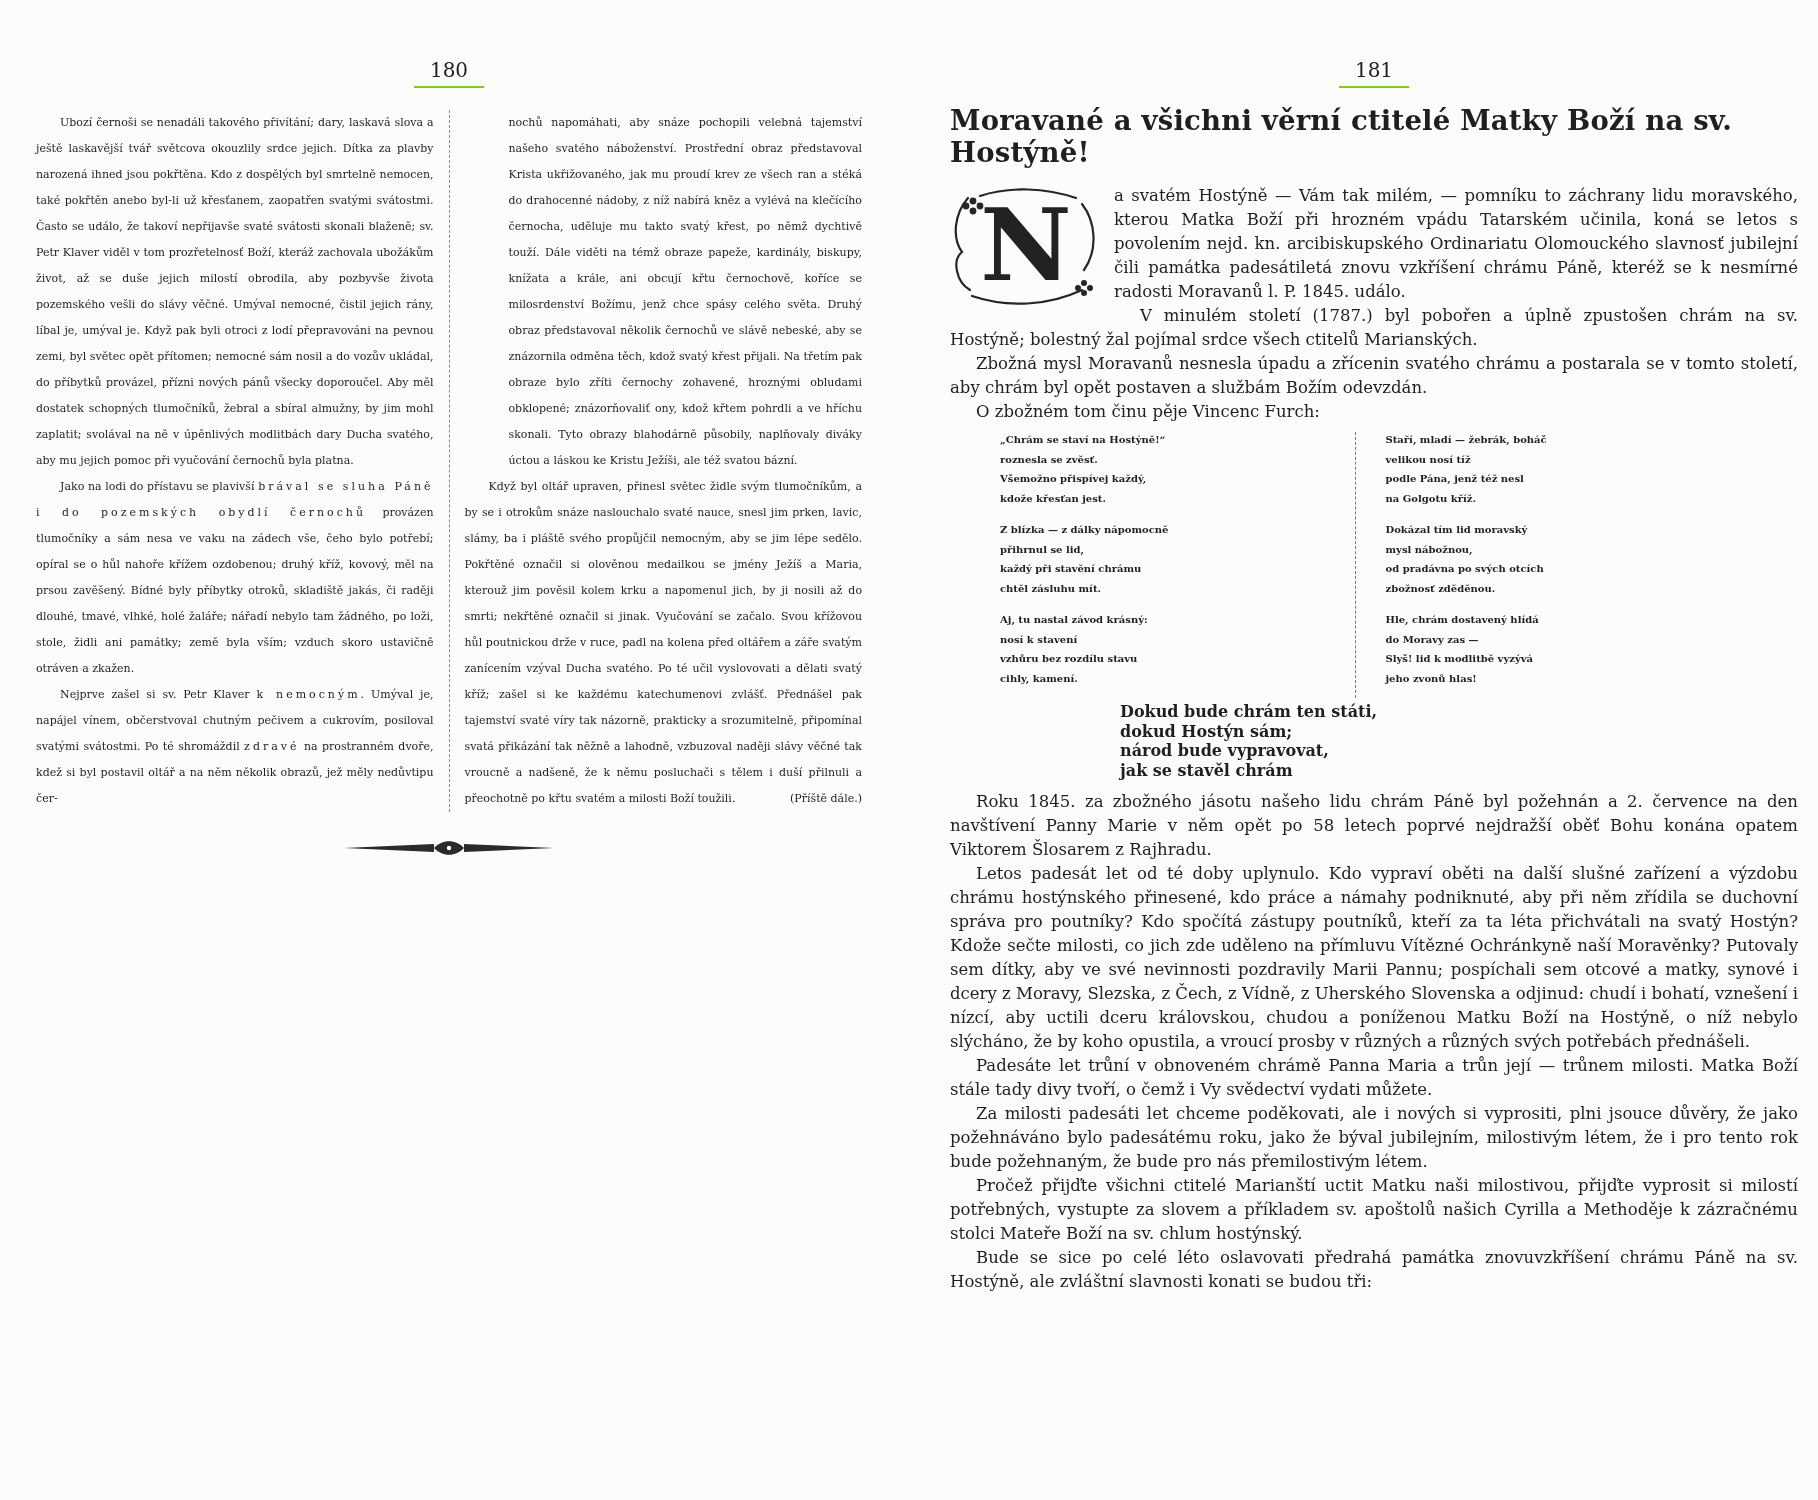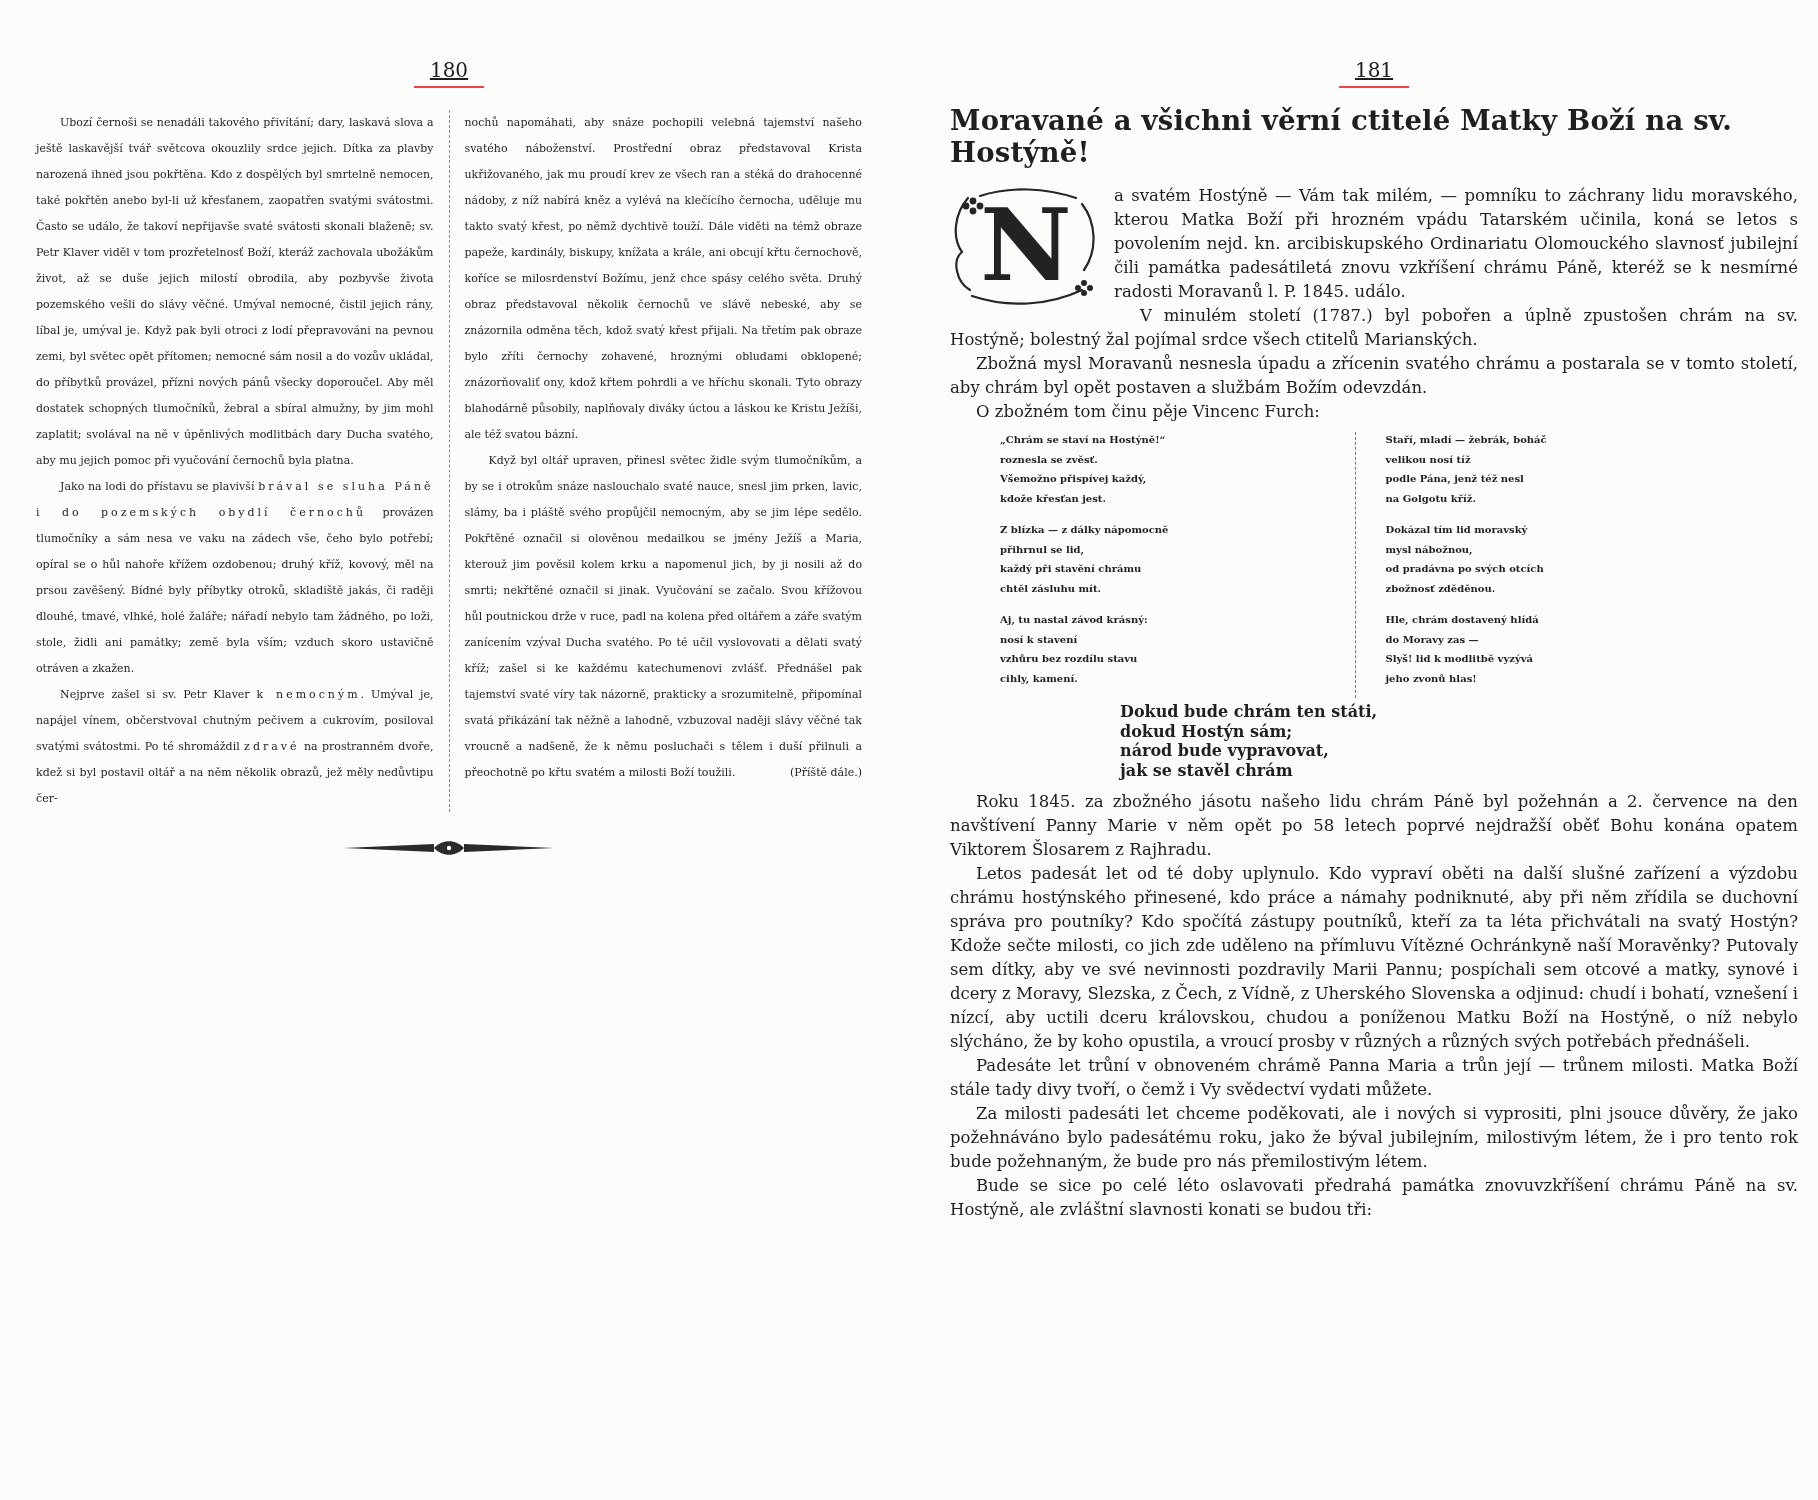--- a/index.html
+++ b/index.html
@@ -3,29 +3,29 @@
 <meta charset="utf-8">
 <style>
   * { box-sizing: border-box; }
   html, body { margin: 0; padding: 0; background: #e9e9e6; }
   .sheet {
     position: relative; width: 1818px; height: 1500px;
     background: #fcfcfa; color: #1f1f1f; overflow: hidden;
     font-family: "DejaVu Serif", "Liberation Serif", serif;
   }
   .pagenum { text-align: center; font-size: 20px; }
-  .pagenum span { display: inline-block; padding: 0 16px 4px; border-bottom: 2px solid #ef4444; text-decoration: underline; }
+  .pagenum span { display: inline-block; padding: 0 16px 4px; border-bottom: 2px solid #84cc16; }
   .page-left  { position: absolute; left: 36px;  top: 58px; width: 826px; }
   .page-right { position: absolute; left: 950px; top: 58px; width: 848px; }
 
   .columns { display: flex; margin-top: 22px; }
   .col { flex: 1; font-size: 11px; line-height: 26px; text-align: justify; hyphens: auto; }
   .col-divider { width: 0; border-left: 1px dashed #8a8a8a; margin: 0 15px; }
   p { margin: 0; text-indent: 24px; }
-  .noindent { text-indent: 0; }
+  .noindent { text-indent: 0; margin-left: 44px; }
   .spaced { letter-spacing: 3px; }
   .attribution { float: right; letter-spacing: 0; }
   .rule-ornament { display: block; margin: 26px auto 0; }
 
   .headline { margin: 16px 0 0; text-align: left; font-size: 27.5px; font-weight: bold; letter-spacing: 0.2px; }
   .body-right { margin-top: 16px; font-size: 16.5px; line-height: 24px; text-align: justify; hyphens: auto; }
   .body-right p { text-indent: 26px; margin: 0; }
   .body-right p.lead { text-indent: 0; }
   .dropcap-box { float: left; width: 150px; height: 118px; margin: 4px 14px 2px 0; }
 
@@ -134,17 +134,18 @@
       </div>
       <div class="poem-center">Dokud bude chrám ten státi,
 dokud Hostýn sám;
 národ bude vypravovat,
 jak se stavěl chrám</div>
 
       <p>Roku 1845. za zbožného jásotu našeho lidu chrám Páně byl požehnán a 2. července na den navštívení Panny Marie v něm opět po 58 letech poprvé nejdražší oběť Bohu konána opatem Viktorem Šlosarem z Rajhradu.</p>
       <p>Letos padesát let od té doby uplynulo. Kdo vypraví oběti na další slušné zařízení a výzdobu chrámu hostýnského přinesené, kdo práce a námahy podniknuté, aby při něm zřídila se duchovní správa pro poutníky? Kdo spočítá zástupy poutníků, kteří za ta léta přichvátali na svatý Hostýn? Kdože sečte milosti, co jich zde uděleno na přímluvu Vítězné Ochránkyně naší Moravěnky? Putovaly sem dítky, aby ve své nevinnosti pozdravily Marii Pannu; pospíchali sem otcové a matky, synové i dcery z Moravy, Slezska, z Čech, z Vídně, z Uherského Slovenska a odjinud: chudí i bohatí, vznešení i nízcí, aby uctili dceru královskou, chudou a poníženou Matku Boží na Hostýně, o níž nebylo slýcháno, že by koho opustila, a vroucí prosby v různých a různých svých potřebách přednášeli.</p>
       <p>Padesáte let trůní v obnoveném chrámě Panna Maria a trůn její — trůnem milosti. Matka Boží stále tady divy tvoří, o čemž i Vy svědectví vydati můžete.</p>
       <p>Za milosti padesáti let chceme poděkovati, ale i nových si vyprositi, plni jsouce důvěry, že jako požehnáváno bylo padesátému roku, jako že býval jubilejním, milostivým létem, že i pro tento rok bude požehnaným, že bude pro nás přemilostivým létem.</p>
+      <p>Pročež přijďte všichni ctitelé Marianští uctit Matku naši milostivou, přijďte vyprosit si milostí potřebných, vystupte za slovem a příkladem sv. apoštolů našich Cyrilla a Methoděje k zázračnému stolci Mateře Boží na sv. chlum hostýnský.</p>
       <p>Bude se sice po celé léto oslavovati předrahá památka znovuvzkříšení chrámu Páně na sv. Hostýně, ale zvláštní slavnosti konati se budou tři:</p>
     </div>
   </section>
 
 </div>
 
 </body></html>

